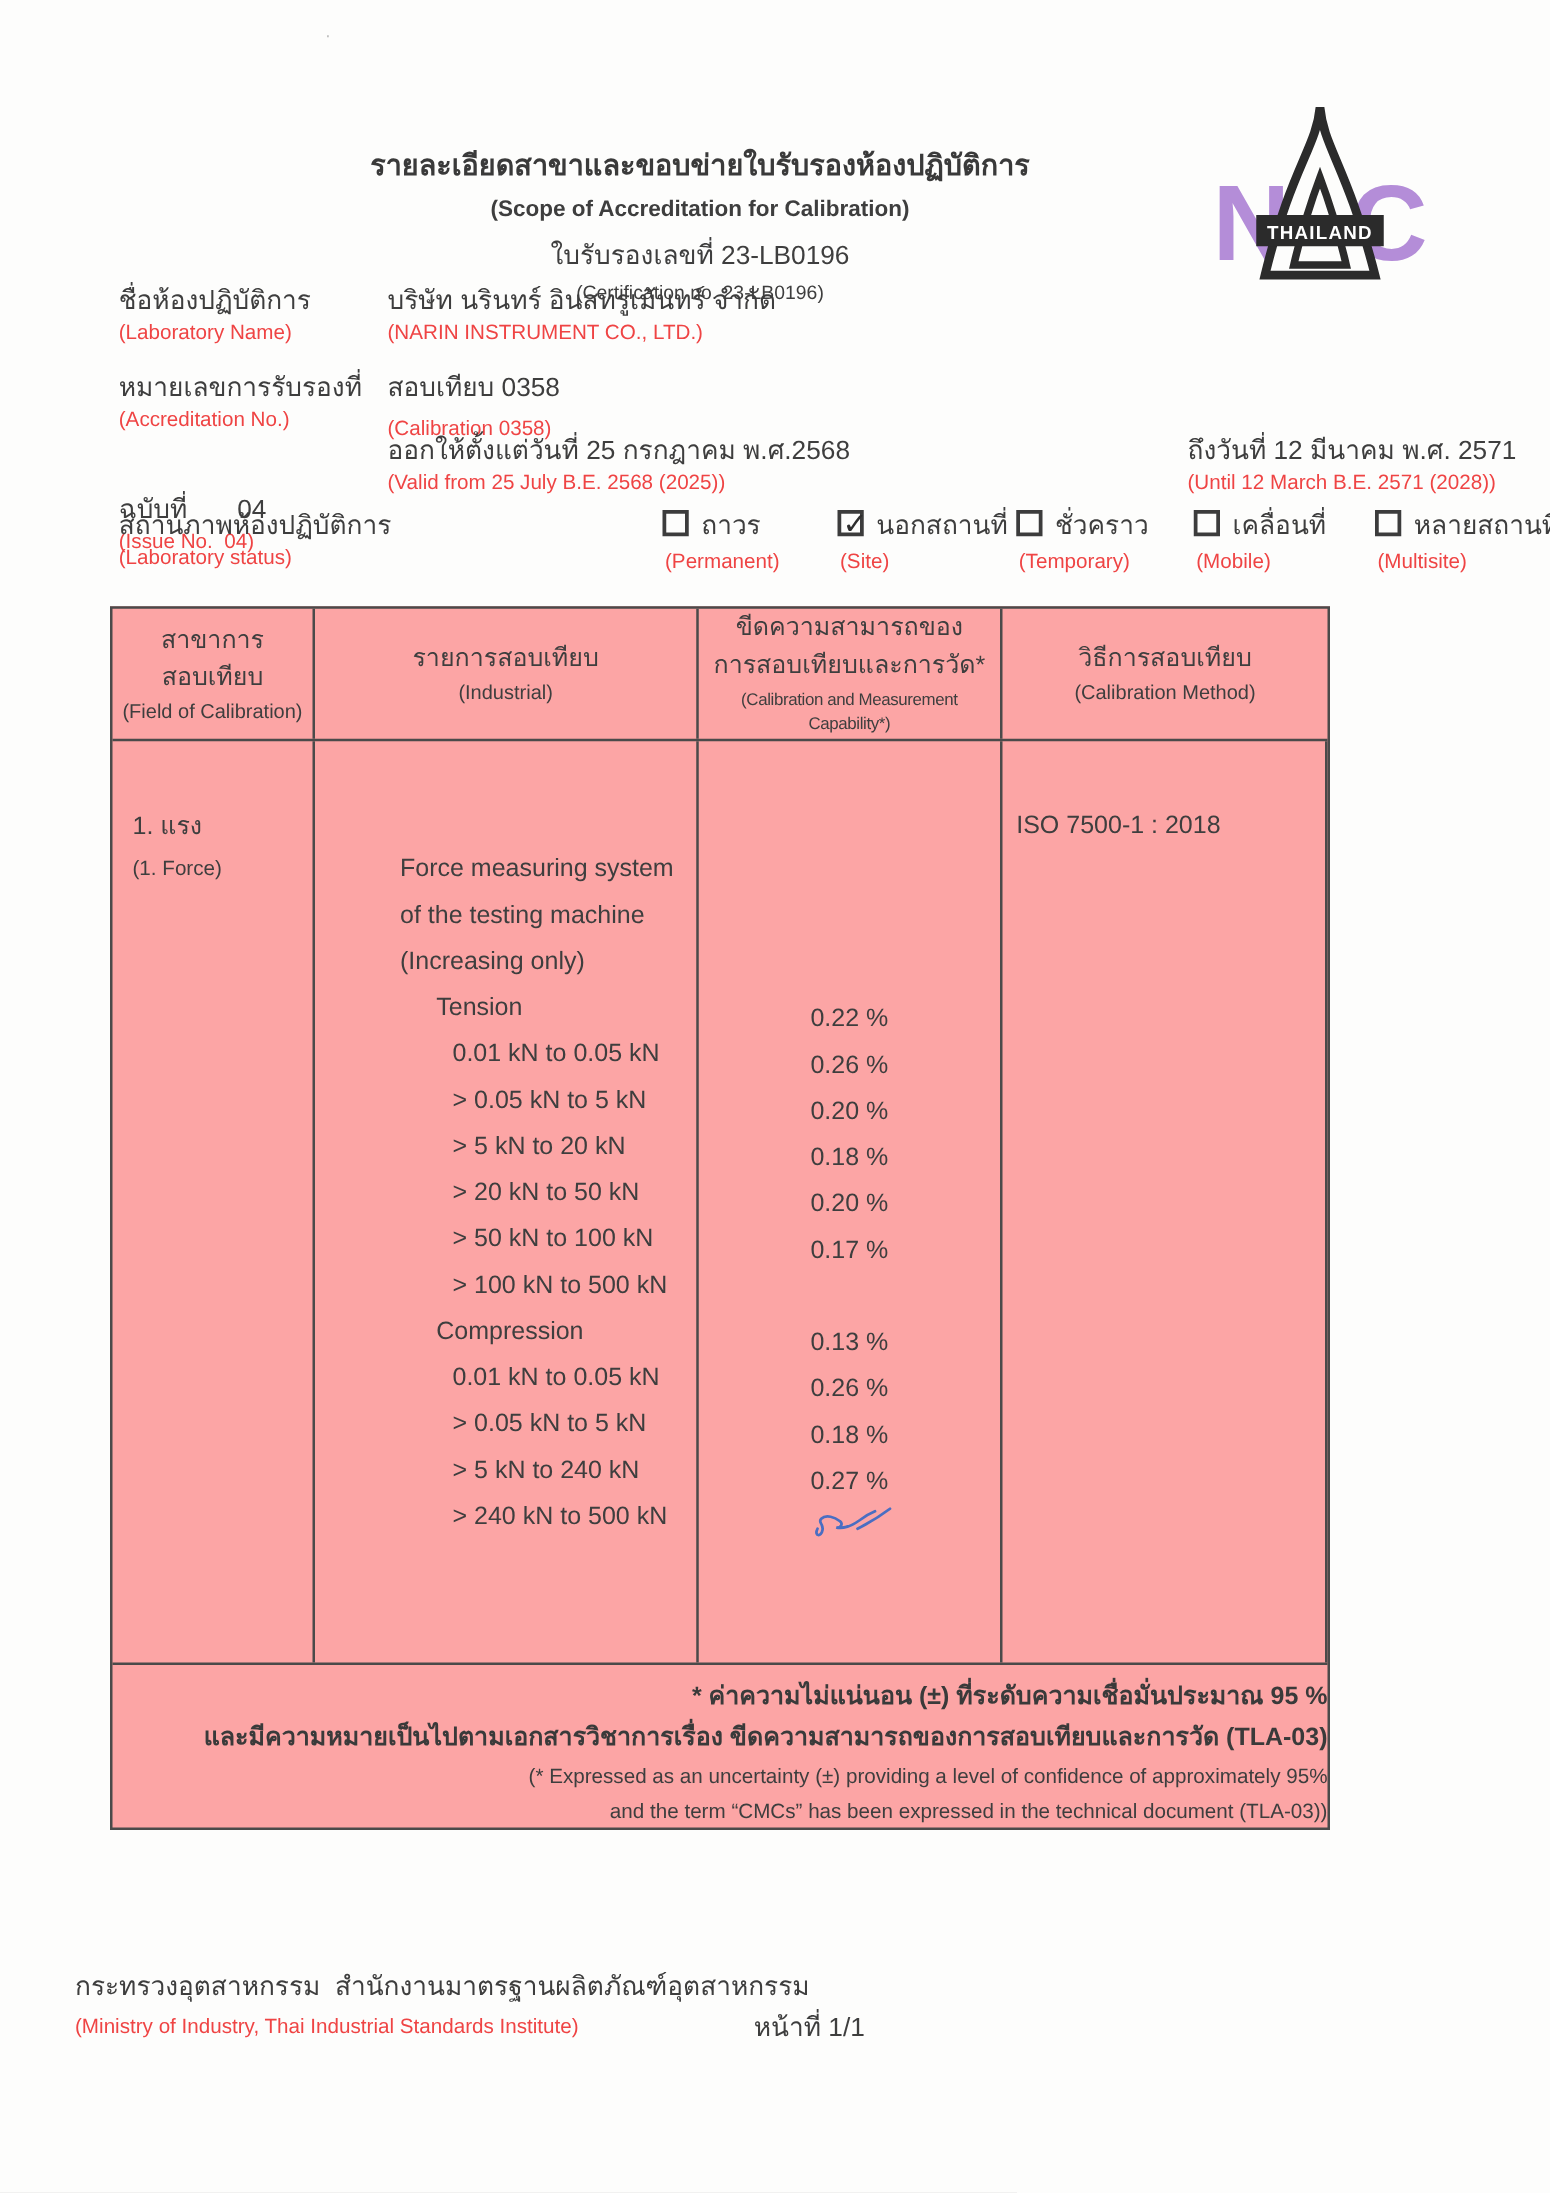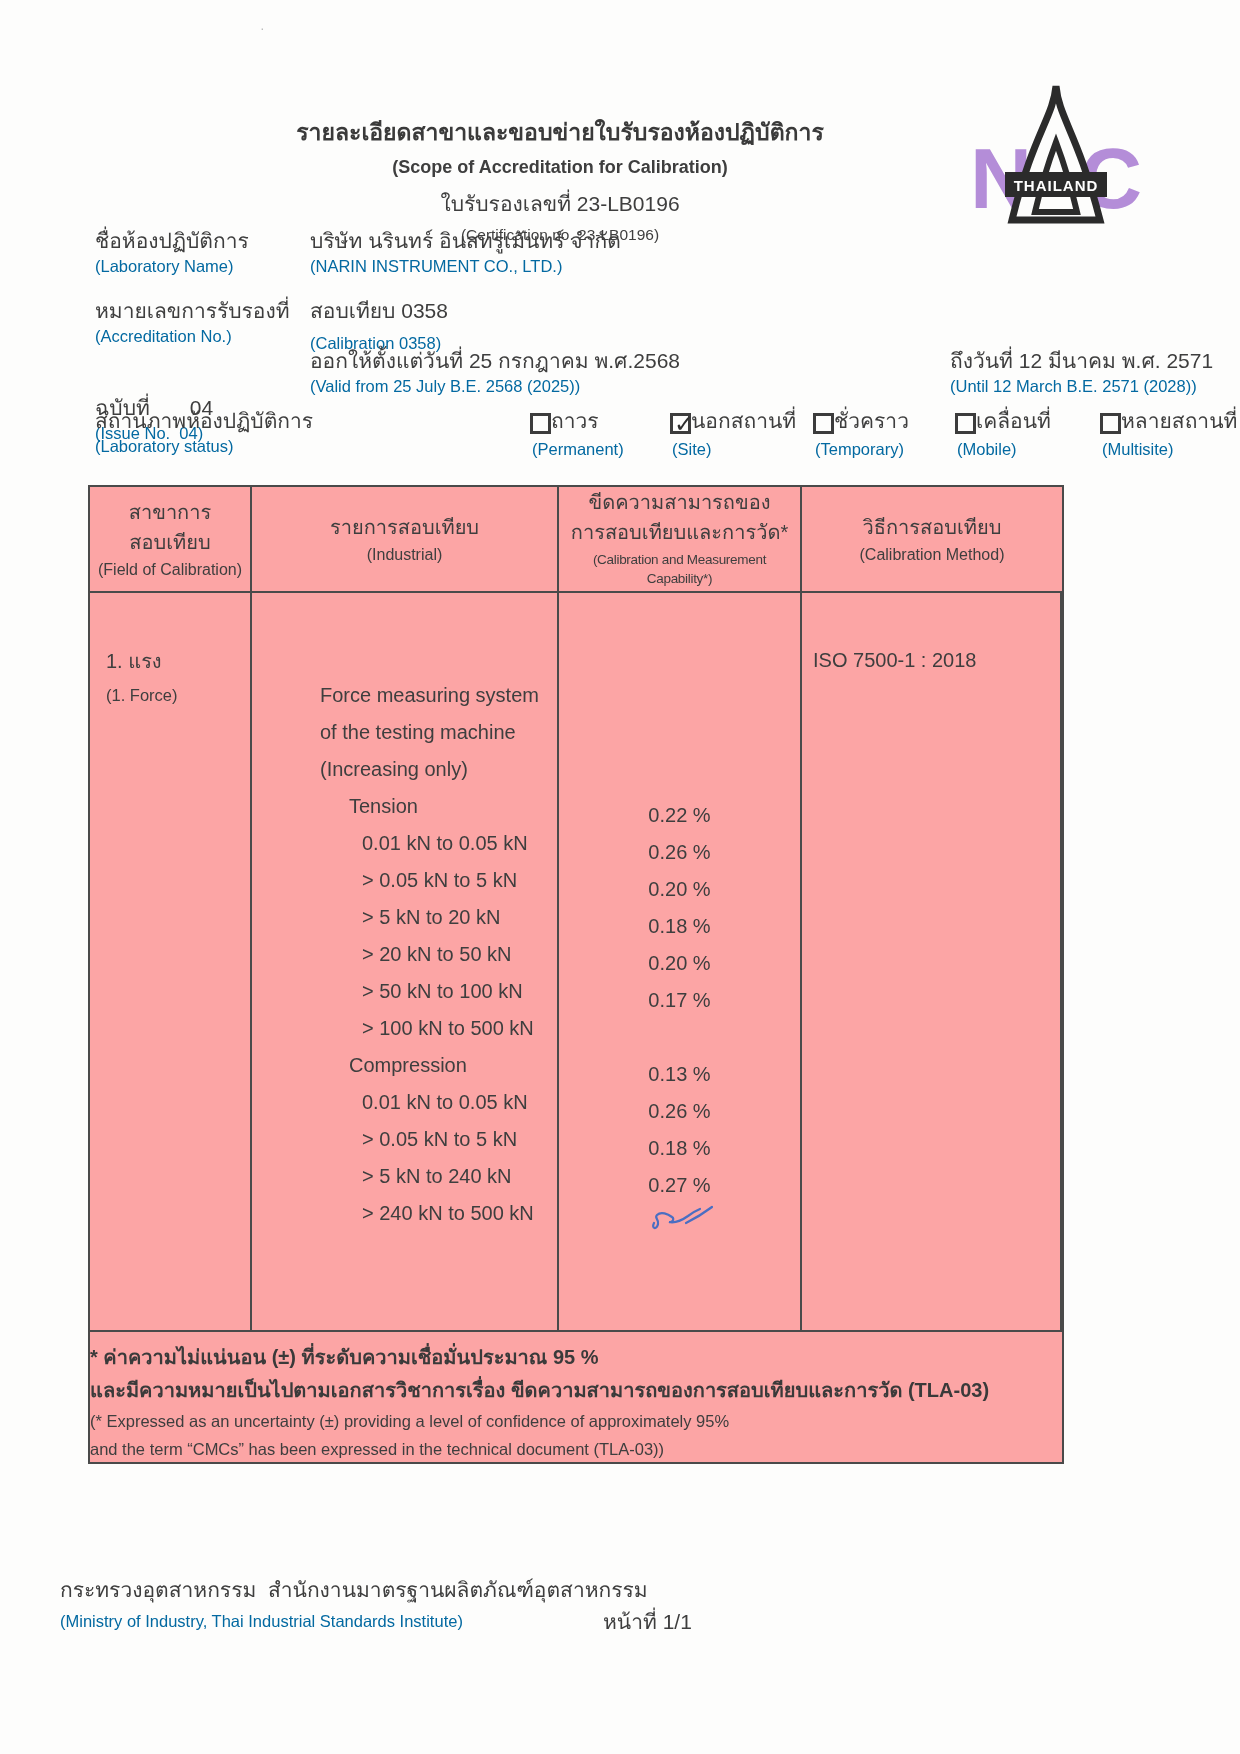--- a/index.html
+++ b/index.html
@@ -14,27 +14,27 @@
   .title-th { font-size:23px; font-weight:bold; color:#3a3a3a; }
   .title-en { font-size:18px; font-weight:bold; margin-top:7px; }
   .cert-th  { font-size:21px; margin-top:9px; }
   .cert-en  { font-size:15.5px; margin-top:6px; }
   
   .logo { position:absolute; left:972px; top:80px; width:168px; height:155px; }
   
   .info-row { position:absolute; left:95px; display:flex; }
   .lbl-col { width:215px; }
   .th-line { font-size:21px; line-height:26px; white-space:pre; }
-  .en-line { font-size:16.5px; line-height:24px; color:#0369a1; white-space:pre; }
+  .en-line { font-size:16.5px; line-height:24px; color:#ef4444; white-space:pre; }
   .issue-no-row { display:flex; gap:40px;margin-top:47px; }
   .val-col .en-line.offset { margin-top:7px; }
   .until-block { position:absolute; left:640px; top:0; }
   
   .status-opt { position:absolute; top:0; }
-  .opt-line { display:flex; align-items:flex-end; }
+  .opt-line { display:flex; align-items:flex-start; gap:10px; }
   .checkbox {
     width:21px; height:21px; border:3px solid #3c3c3c; display:inline-block;
     position:relative; background:#fdfdfc; flex:0 0 auto;
   }
   .checkbox.checked::after {
     content:"✓"; position:absolute; left:1px; top:-6px;
     font-size:24px; font-weight:bold; color:#2e2e2e;
   }
   .status-opt .en-line { margin-left:2px; margin-top:3px; }
   
@@ -55,21 +55,21 @@
   .cell-field .f-th { font-size:20px; line-height:37px; }
   .cell-field .f-en { font-size:16.5px; line-height:30px; }
   .param-lines { padding-top:84px;margin-left:31px; }
   .tline { height:37px; line-height:37px; font-size:20px; white-space:pre; }
   .param-lines .ind0 { padding-left:37px; }
   .param-lines .ind1 { padding-left:66px; }
   .param-lines .ind2 { padding-left:79px; }
   .cmc-lines { padding-top:56px; text-align:center; }
   .cell-method { padding:56px 0 0 11px; font-size:20px; }
   .pen-mark { position:absolute; left:558px; top:608px; }
-  .tnotes { border-top:2px solid #4a4a4a; text-align:left; padding-top:9px; height:132px; }
+  .tnotes { border-top:2px solid #4a4a4a; text-align:right; padding-top:9px; height:132px; }
   .note-th { font-size:20px; font-weight:bold; line-height:33px; color:#3a3a3a; }
   .note-en { font-size:16.5px; line-height:28px; }
   
   .doc-footer { position:absolute; left:60px; top:1576px; }
   .doc-footer .th-line { font-size:21px; line-height:28px; }
   .doc-footer .en-line { margin-top:5px; }
   .page-no { position:absolute; left:603px; top:1605px; font-size:21px; }
   .artifact { position:absolute; left:260px; top:20px; color:#bcbcbc; font-size:14px; }
 </style>
 </head>

